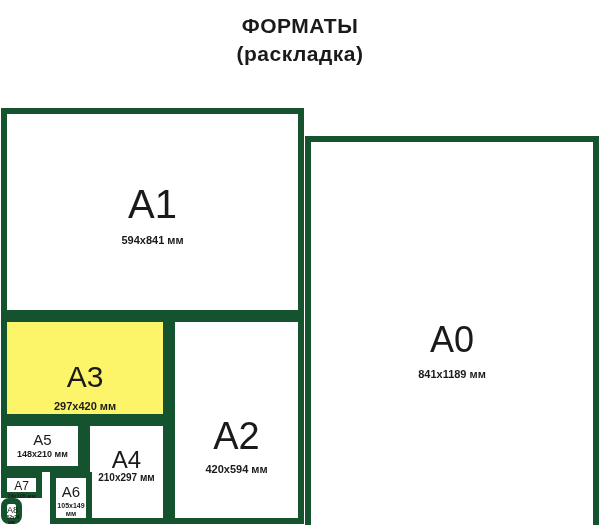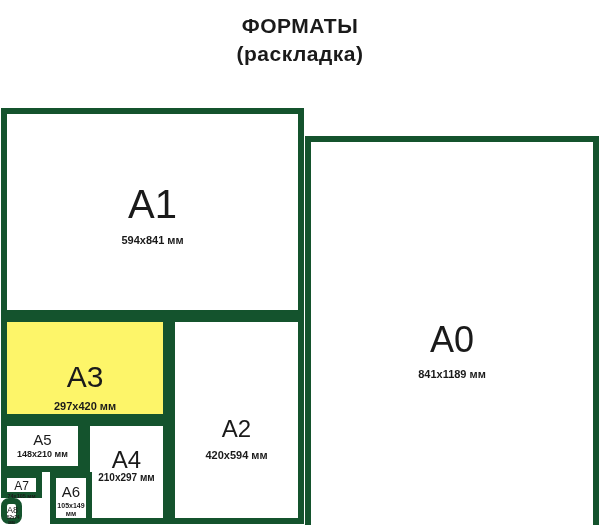--- a/index.html
+++ b/index.html
@@ -66,21 +66,21 @@
 
   
   #box-a1 { left: 1px; top: 0px; width: 303px; height: 208px; }
   #box-a1 .label-wrap { top: 70px; }
   #box-a1 .fmt-name { font-size: 40px; }
   #box-a1 .fmt-dims { font-size: 11px; margin-top: 10px; }
 
   
   #box-a2 { left: 169px; top: 208px; width: 135px; height: 208px; }
   #box-a2 .label-wrap { top: 95px; }
-  #box-a2 .fmt-name { font-size: 24px; }
+  #box-a2 .fmt-name { font-size: 38px; }
   #box-a2 .fmt-dims { font-size: 11px; margin-top: 8px; }
 
   
   #box-a3 { left: 1px; top: 208px; width: 168px; height: 104px; background: #fdf569; }
   #box-a3 .label-wrap { top: 4px; margin-top: 36px; }
   #box-a3 .fmt-name { font-size: 30px; }
   #box-a3 .fmt-dims { font-size: 11px; margin-top: 8px; }
 
   
   #box-a4 { left: 84px; top: 312px; width: 85px; height: 104px; }

